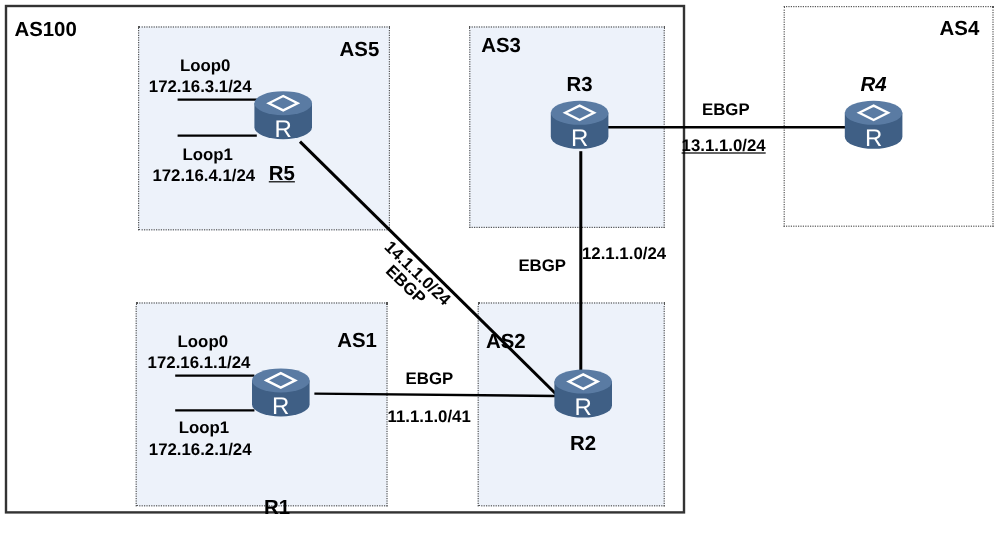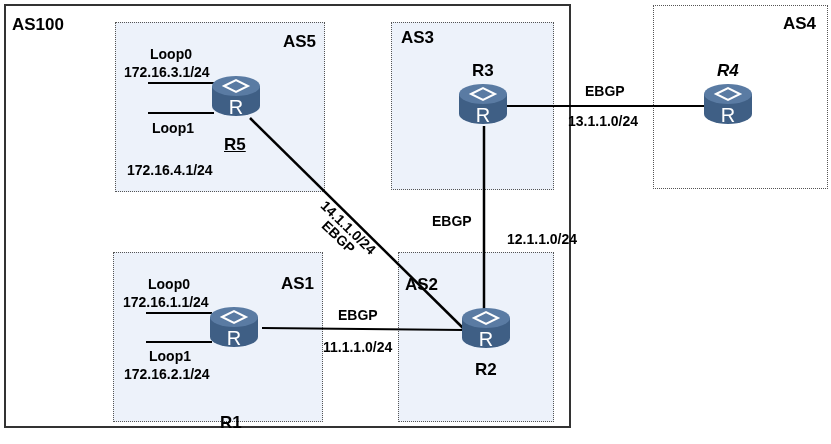--- a/index.html
+++ b/index.html
@@ -81,30 +81,30 @@
 
 <div class="lbl lbl-big" style="left:224px;top:136px;text-decoration:underline;">R5</div>
 <div class="lbl lbl-big" style="left:472px;top:62px;">R3</div>
 <div class="lbl lbl-big" style="left:717px;top:62px;font-style:italic;">R4</div>
 <div class="lbl lbl-big" style="left:220px;top:366px;margin-top:48px;">R1</div>
 <div class="lbl lbl-big" style="left:475px;top:361px;">R2</div>
 
 <div class="lbl" style="left:150px;top:47px;">Loop0</div>
 <div class="lbl" style="left:124px;top:65px;">172.16.3.1/24</div>
 <div class="lbl" style="left:152px;top:121px;">Loop1</div>
-<div class="lbl" style="left:127px;top:139px;margin-top:24px;">172.16.4.1/24</div>
+<div class="lbl" style="left:127px;top:139px;">172.16.4.1/24</div>
 
 <div class="lbl" style="left:148px;top:277px;">Loop0</div>
 <div class="lbl" style="left:123px;top:295px;">172.16.1.1/24</div>
 <div class="lbl" style="left:149px;top:349px;">Loop1</div>
 <div class="lbl" style="left:124px;top:367px;">172.16.2.1/24</div>
 
 <div class="lbl" style="left:585px;top:84px;">EBGP</div>
-<div class="lbl" style="left:568px;top:114px;">13.1.1.0/24</div>
+<div class="lbl" style="left:568px;top:114px;text-decoration:underline;">13.1.1.0/24</div>
 
 <div class="lbl" style="left:432px;top:214px;">EBGP</div>
-<div class="lbl" style="left:485px;top:232px;padding-left:22px;">12.1.1.0/24</div>
+<div class="lbl" style="left:485px;top:204px;">12.1.1.0/24</div>
 
 <div class="lbl" style="left:338px;top:308px;">EBGP</div>
-<div class="lbl" style="left:323px;top:340px;">11.1.1.0/24</div>
+<div class="lbl" style="left:323px;top:340px;">11.1.1.0/41</div>
 
 <div class="lbl" style="left:328px;top:198px;transform:rotate(44deg);transform-origin:left top;">14.1.1.0/24</div>
 <div class="lbl" style="left:329px;top:218px;transform:rotate(44deg);transform-origin:left top;">EBGP</div>
 
 </body></html>

